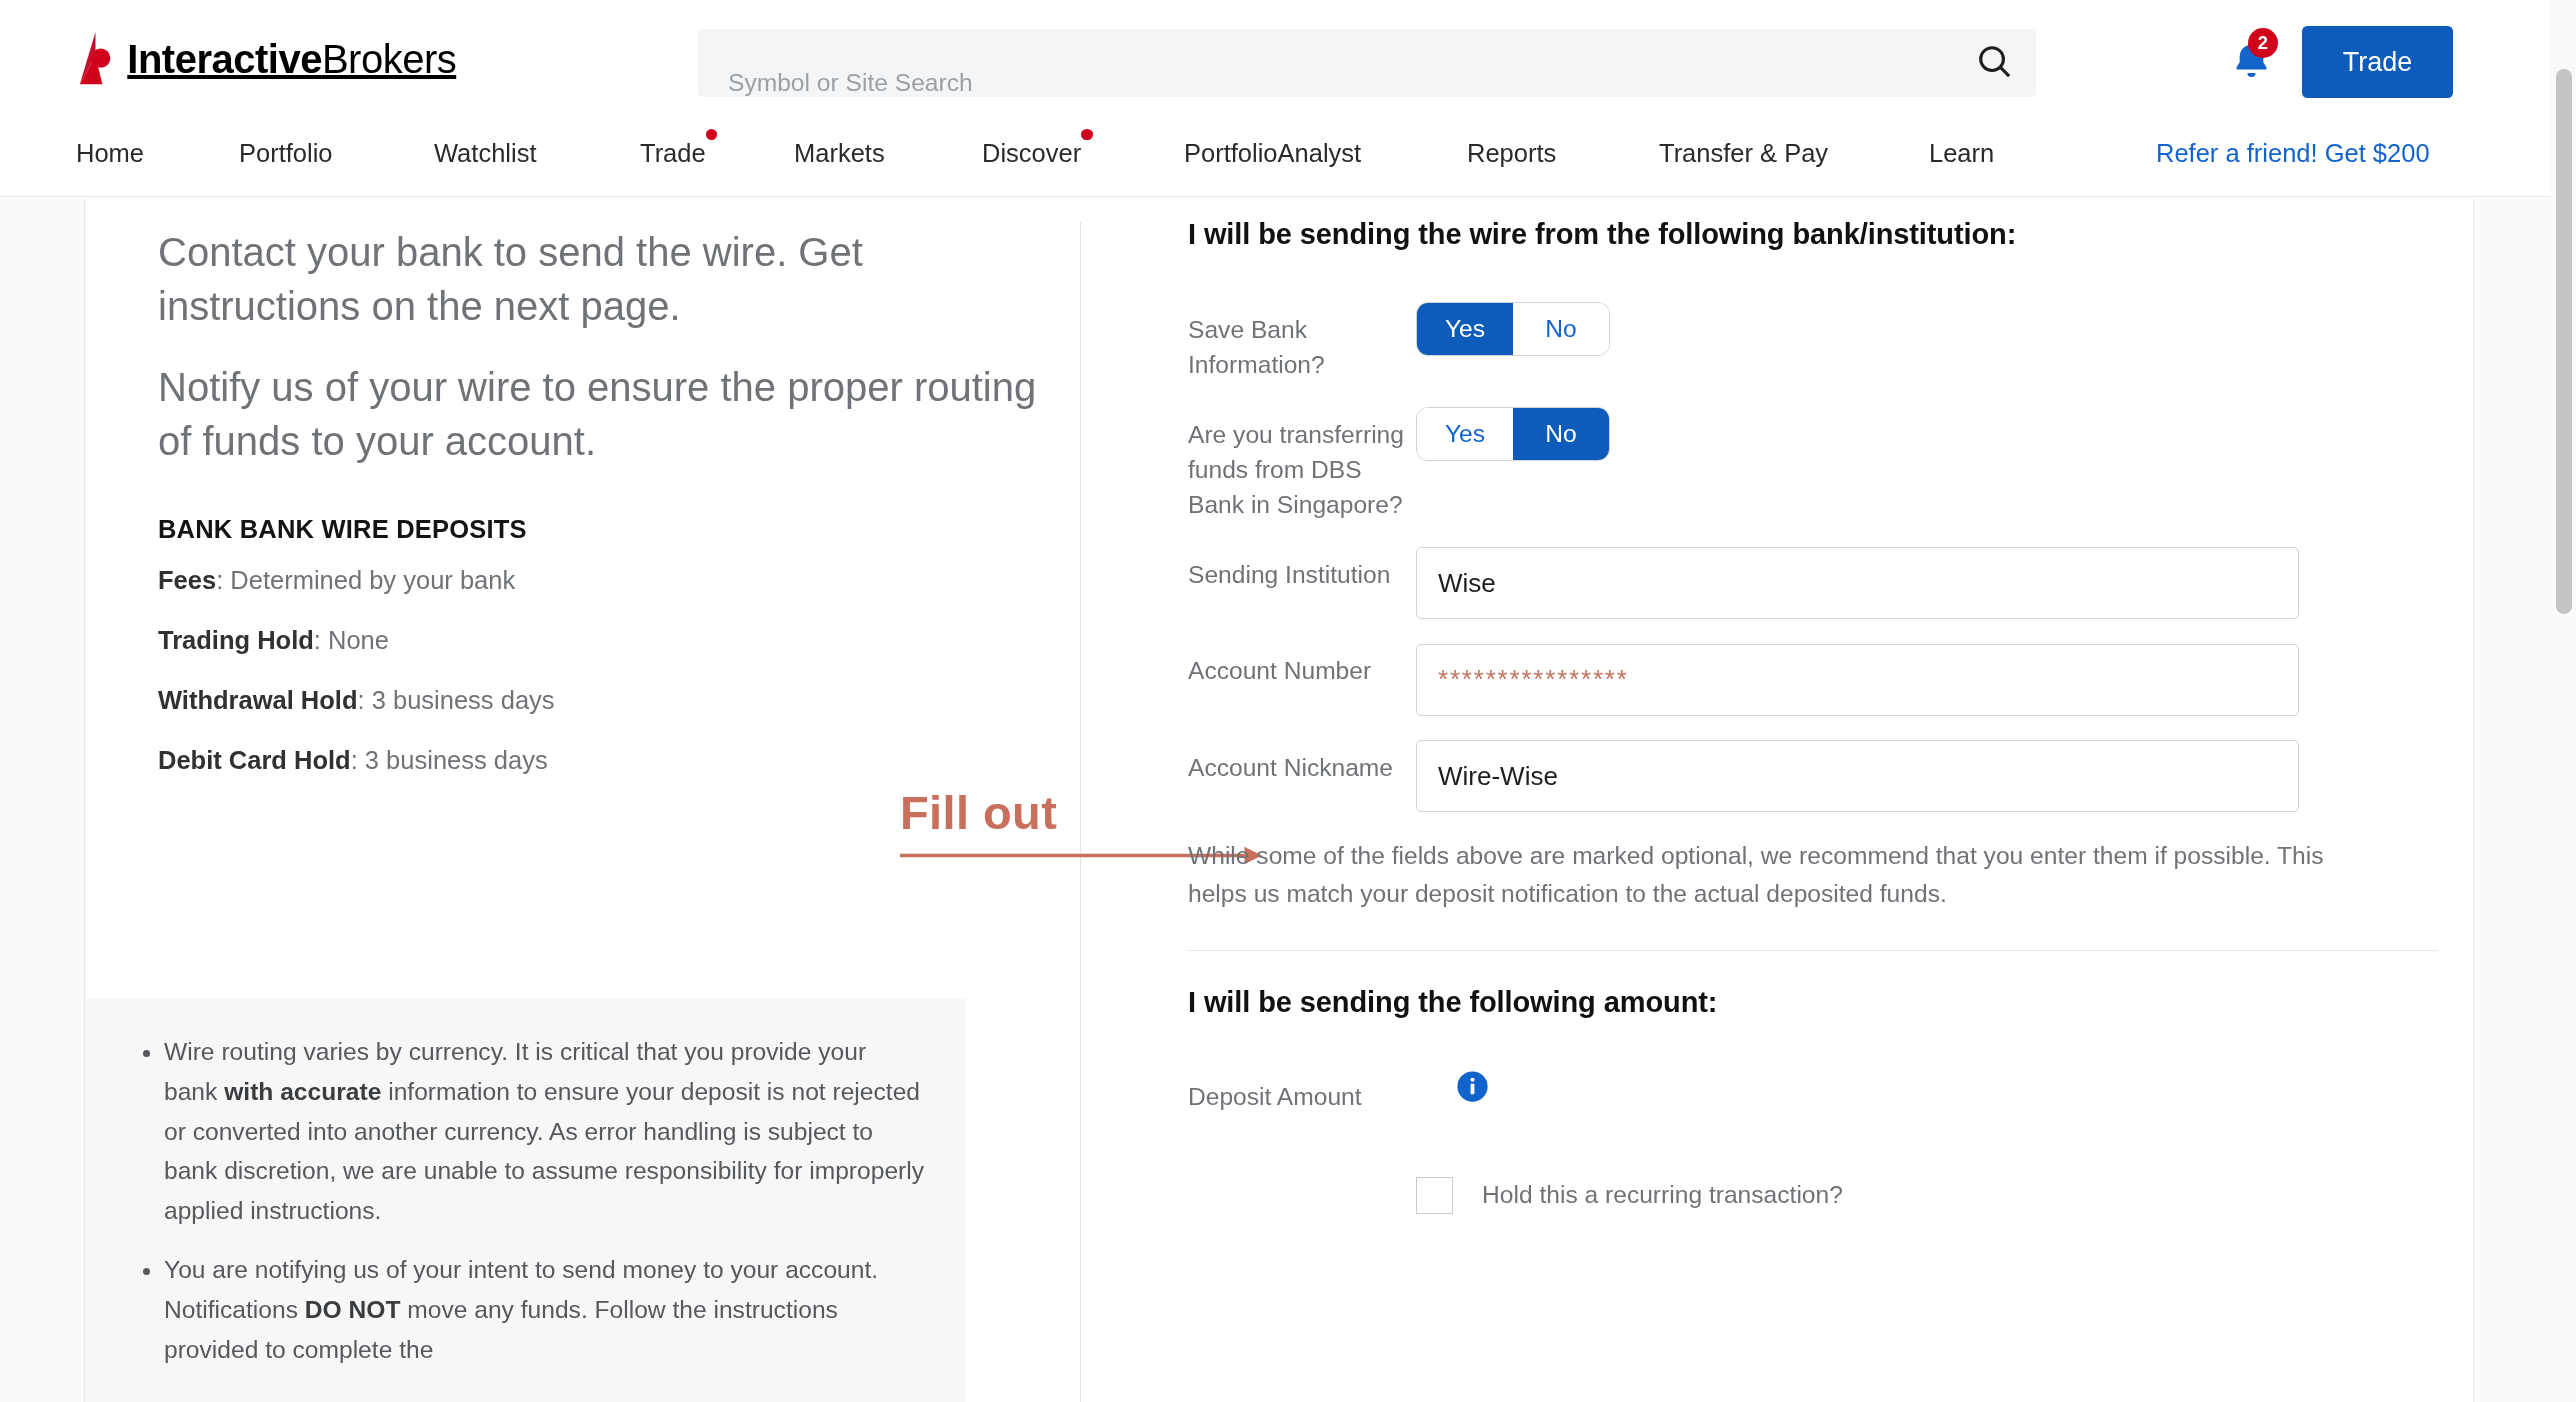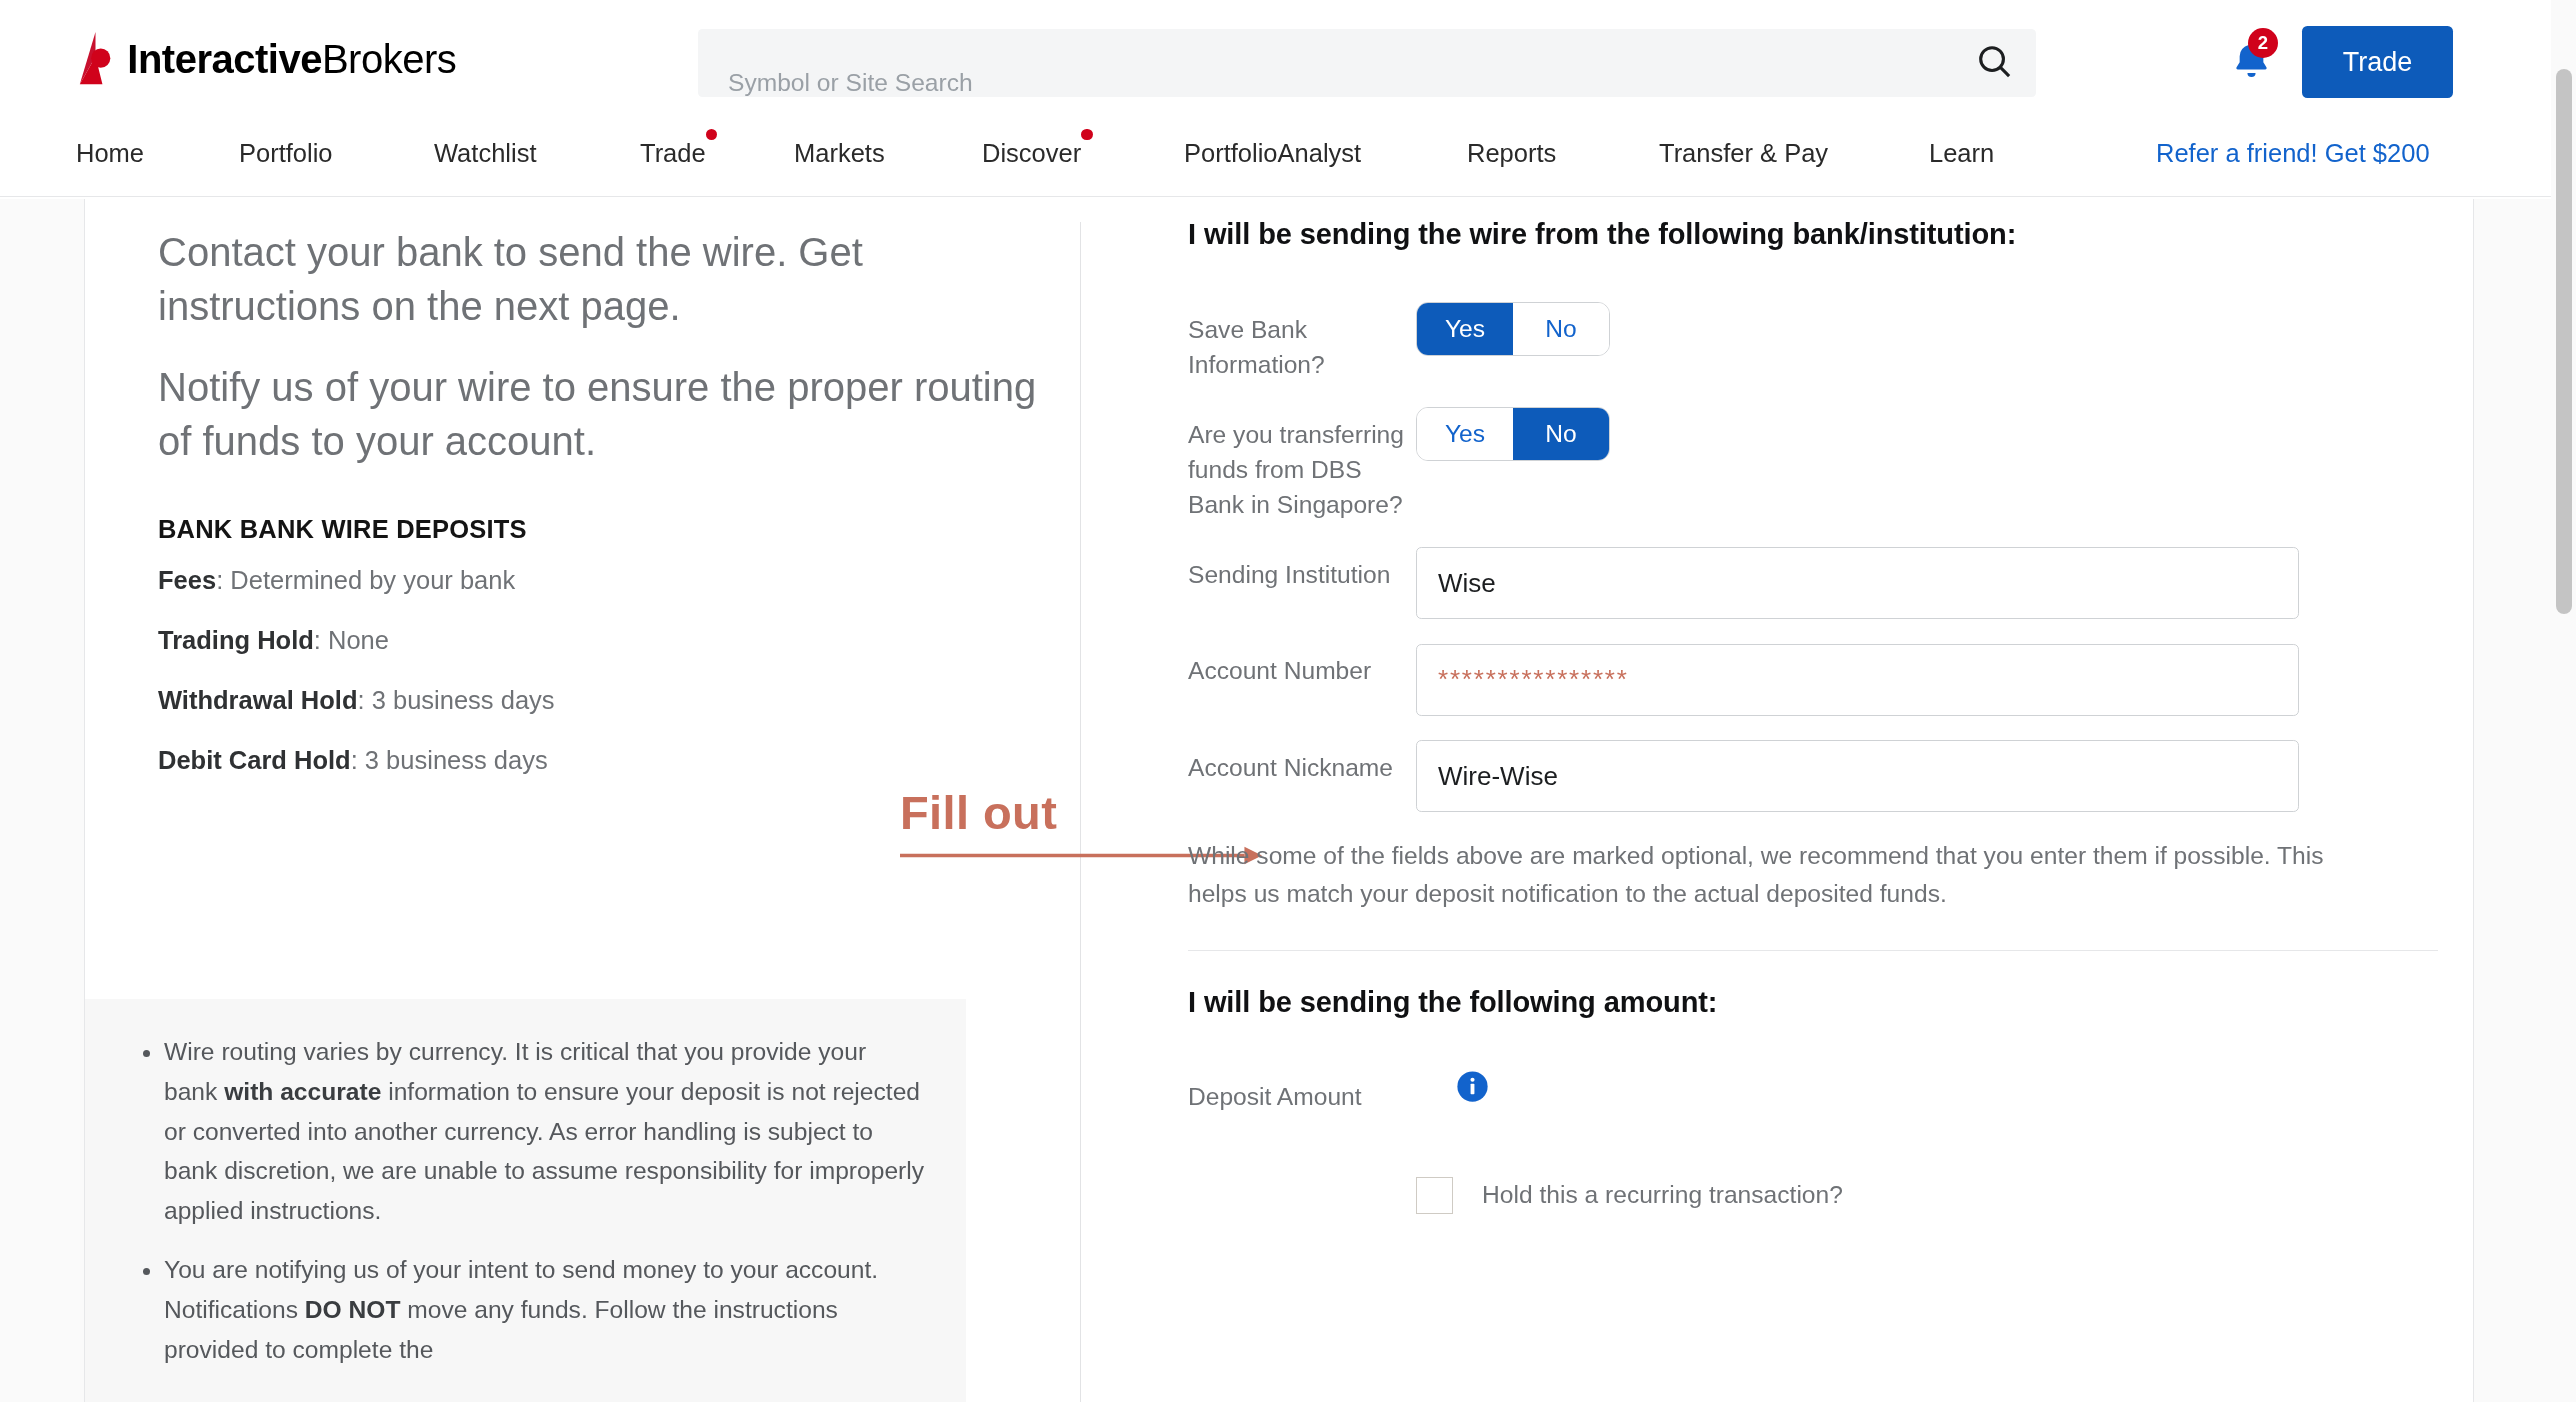--- a/index.html
+++ b/index.html
@@ -21,20 +21,21 @@
     background: #ffffff;
     display: flex;
     align-items: center;
   }
   .brand {
     position: absolute;
     left: 76px; top: 32px;
     display: flex;
     align-items: center;
     gap: 12.3px;
+    text-decoration: underline;
   }
   .brand-mark { width: 39px; height: 54px; position: relative; }
   .brand-text {
     font-size: 40px;
     letter-spacing: -0.5px;
     color: #000;
     line-height: 1;
     white-space: nowrap;
   }
   .brand-text .b1 { font-weight: 700; }

